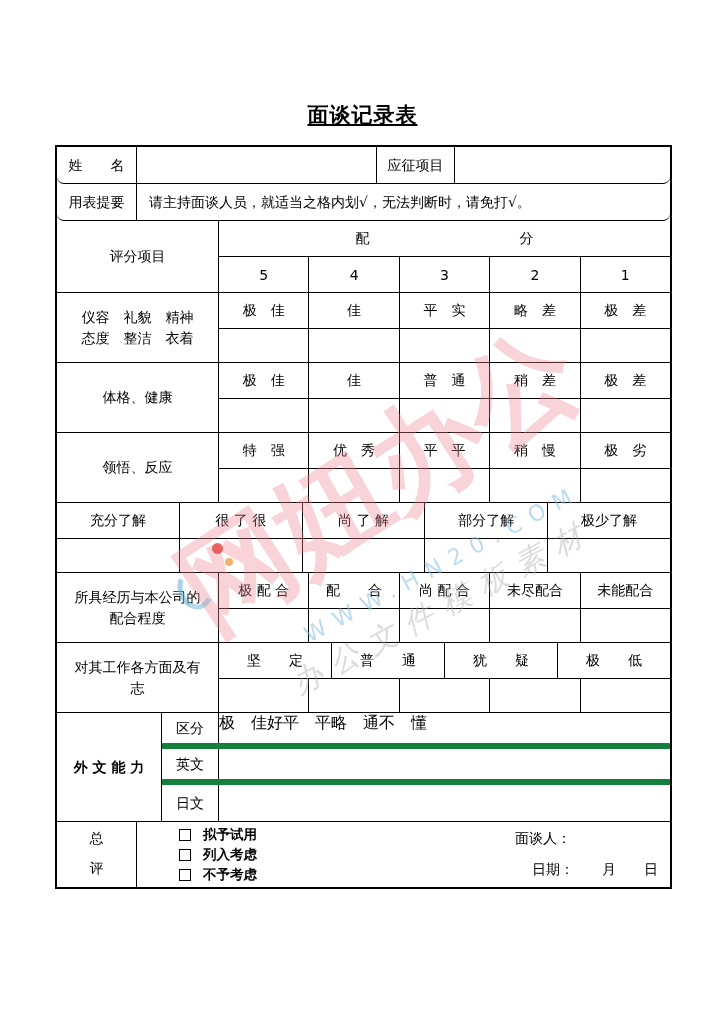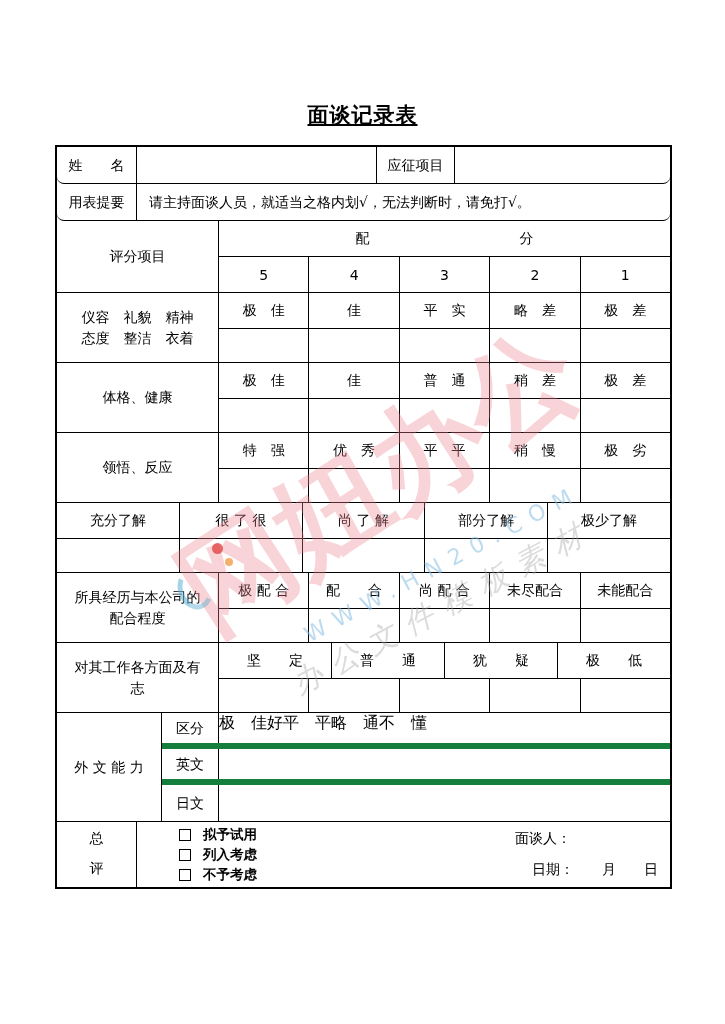--- a/index.html
+++ b/index.html
@@ -25,21 +25,21 @@
     border-right:1px solid #000;
     display:flex; align-items:center; justify-content:center;
     text-align:center; font-size:14px; line-height:21px;
   }
   .r > .c:last-child { border-right:none; }
 
   .w80  { flex:0 0 80px; }
   .w240 { flex:0 0 240px; }
   .w78  { flex:0 0 78px; }
   .w162 { flex:0 0 162px; }
-  .w105 { flex:0 0 105px; }
+  .w105 { flex:0 0 105px;font-weight:bold; }
   .w57  { flex:0 0 57px; border-right:1px solid #000; }
   .grow { flex:1 1 0; }
 
   .h37 { height:37px;border-radius:7px; }
 
   .leftpad { justify-content:flex-start; padding-left:12px; text-align:left; }
 
   .gcol { flex:1 1 0; display:flex; flex-direction:column; }
   .sub { display:flex; }
   .sub .opt {

